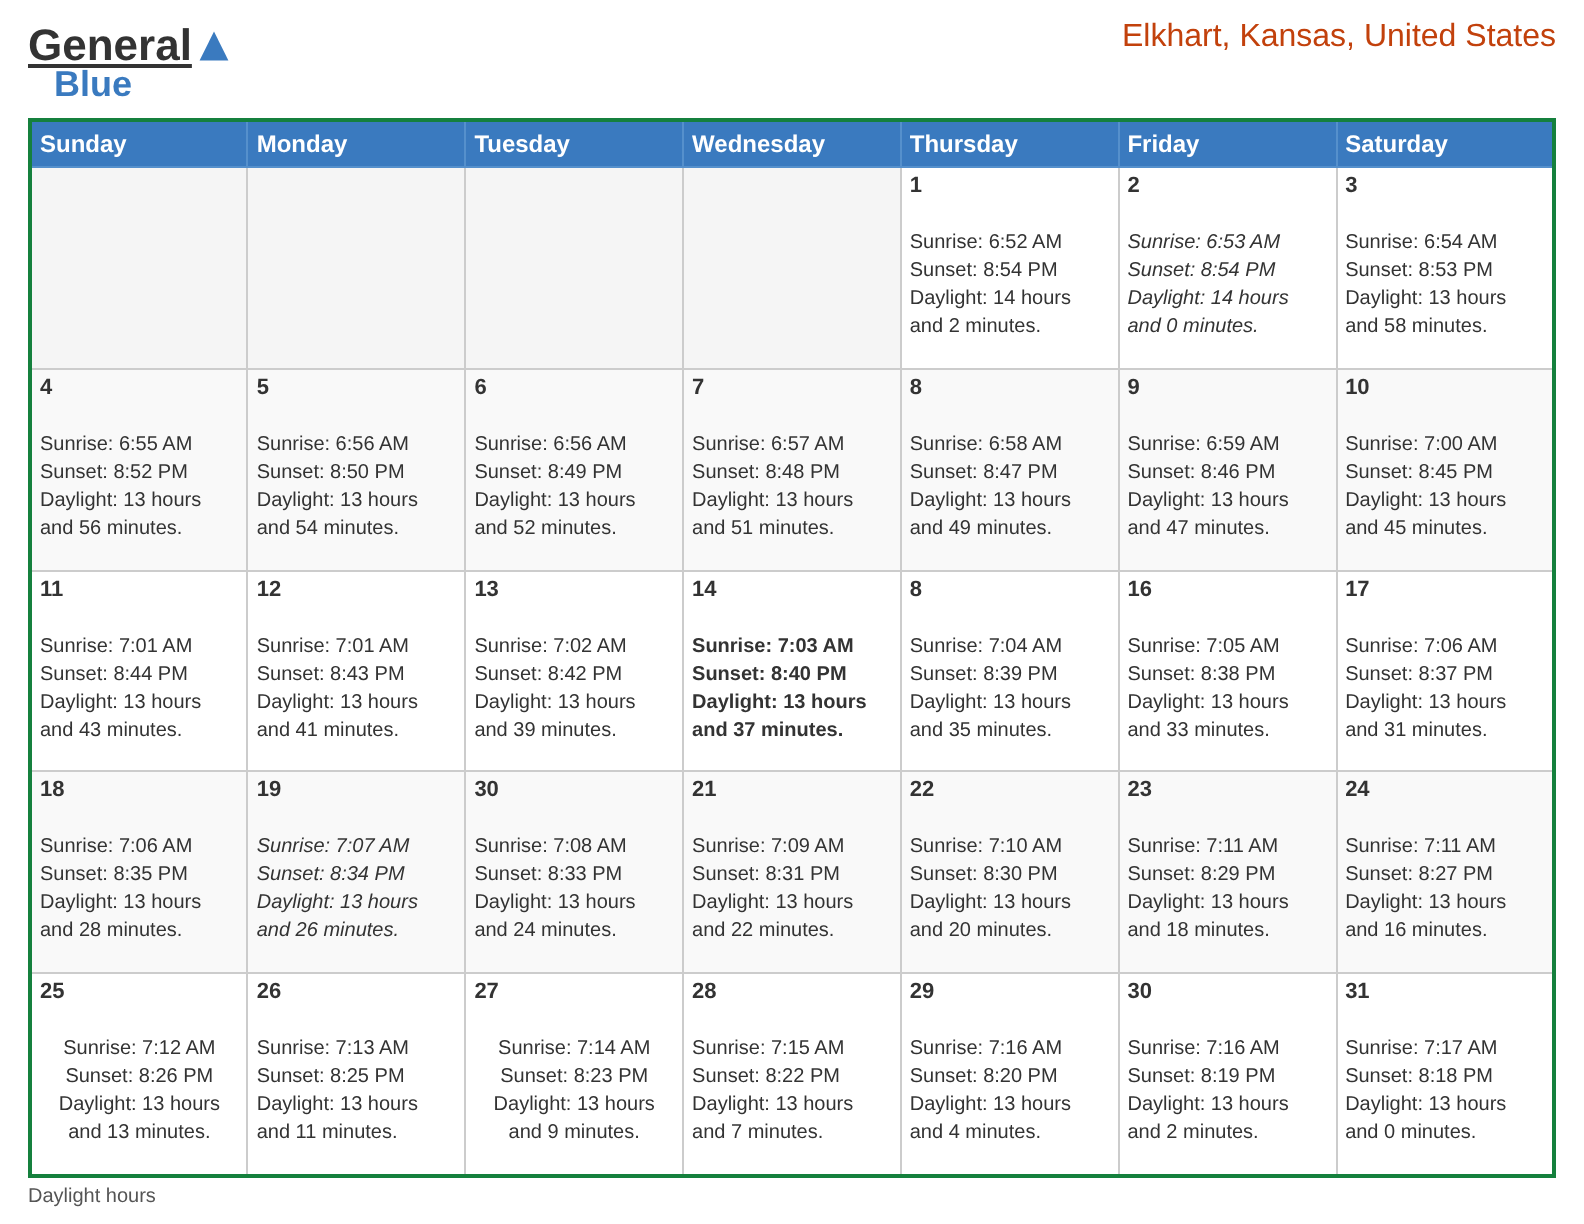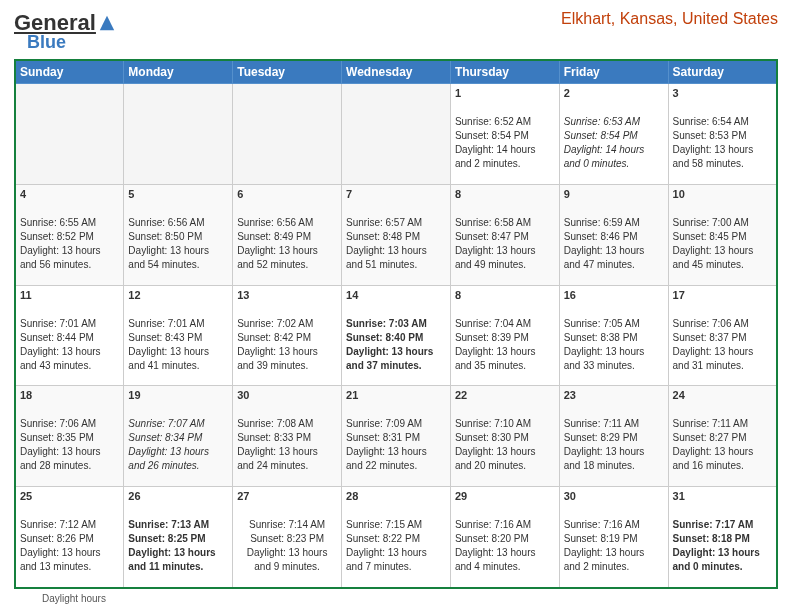--- a/index.html
+++ b/index.html
@@ -96,21 +96,20 @@
     .day-info {
       font-size: 10px;
       line-height: 1.4;
       color: #333;
       margin-top: 16px;
     }
     .footer {
       margin-top: 4px;
       font-size: 10px;
       color: #555;
-      margin-left: 28px;
     }
   </style>
 </head>
 <body>
 
 <div class="page">
   <div class="header">
     <div class="logo">
       <div class="logo-text">
         <span class="logo-general">General</span>
@@ -316,28 +315,28 @@
             <span class="day-number">24</span>
             <div class="day-info" style="white-space: pre-line;">Sunrise: 7:11 AM
 Sunset: 8:27 PM
 Daylight: 13 hours
 and 16 minutes.</div>
           </td>
         </tr>
         <tr>
           <td>
             <span class="day-number">25</span>
-            <div class="day-info" style="white-space: pre-line;">Sunrise: 7:12 AM
+            <div class="day-info" style="white-space: pre-line; text-align: center;">Sunrise: 7:12 AM
 Sunset: 8:26 PM
 Daylight: 13 hours
 and 13 minutes.</div>
           </td>
           <td>
             <span class="day-number">26</span>
-            <div class="day-info" style="white-space: pre-line; font-weight: bold;">Sunrise: 7:13 AM
+            <div class="day-info" style="white-space: pre-line;">Sunrise: 7:13 AM
 Sunset: 8:25 PM
 Daylight: 13 hours
 and 11 minutes.</div>
           </td>
           <td>
             <span class="day-number">27</span>
             <div class="day-info" style="white-space: pre-line; text-align: center;">Sunrise: 7:14 AM
 Sunset: 8:23 PM
 Daylight: 13 hours
 and 9 minutes.</div>
@@ -358,21 +357,21 @@
           </td>
           <td>
             <span class="day-number">30</span>
             <div class="day-info" style="white-space: pre-line;">Sunrise: 7:16 AM
 Sunset: 8:19 PM
 Daylight: 13 hours
 and 2 minutes.</div>
           </td>
           <td>
             <span class="day-number">31</span>
-            <div class="day-info" style="white-space: pre-line; font-weight: bold;">Sunrise: 7:17 AM
+            <div class="day-info" style="white-space: pre-line;">Sunrise: 7:17 AM
 Sunset: 8:18 PM
 Daylight: 13 hours
 and 0 minutes.</div>
           </td>
         </tr>
       </tbody>
   </table>
 
   <div class="footer">
     <span>Daylight hours</span>

